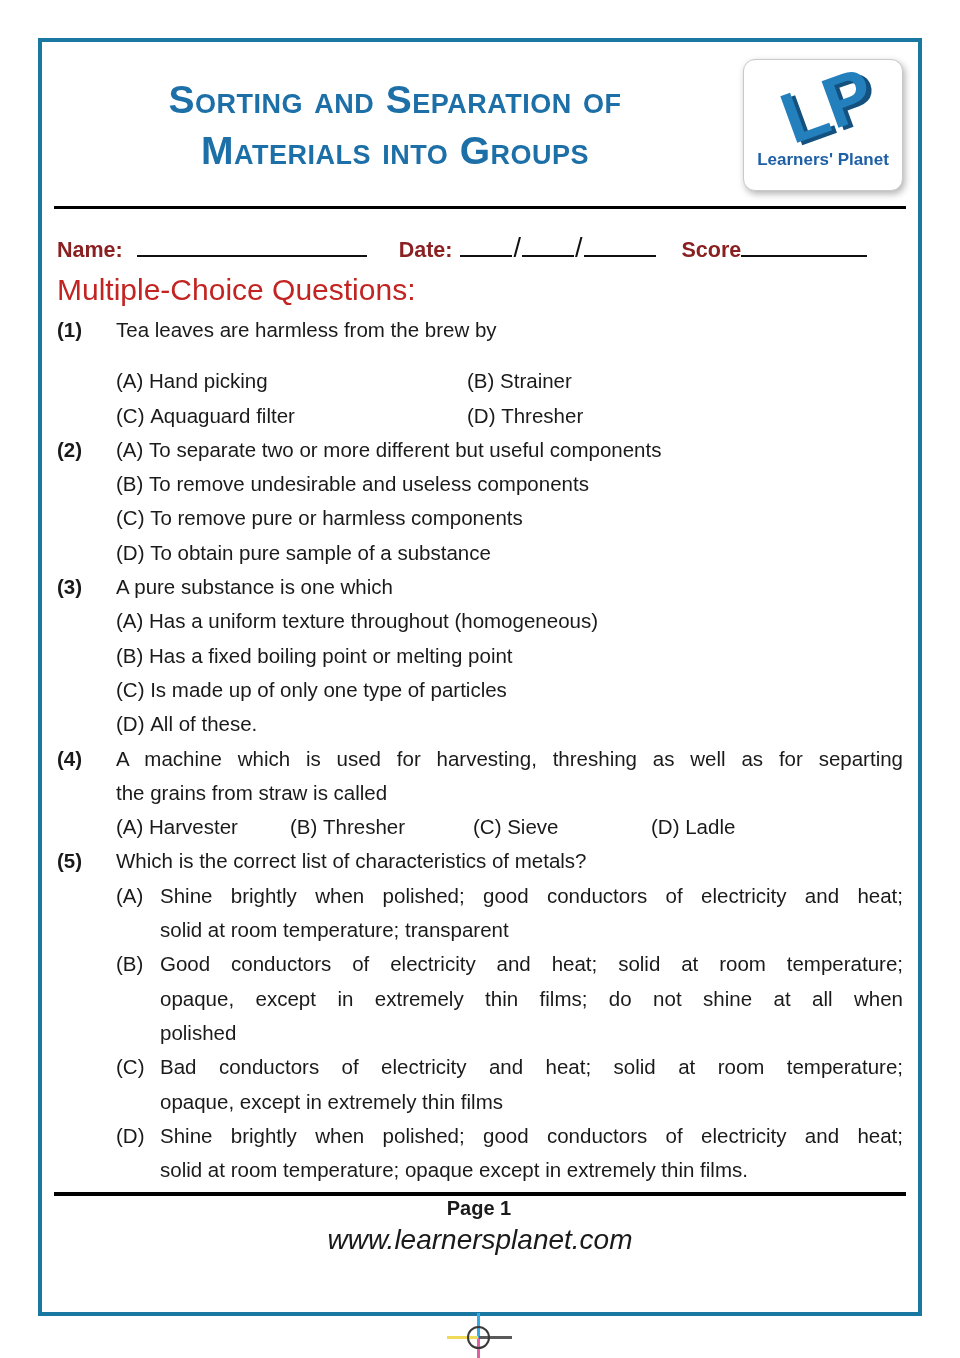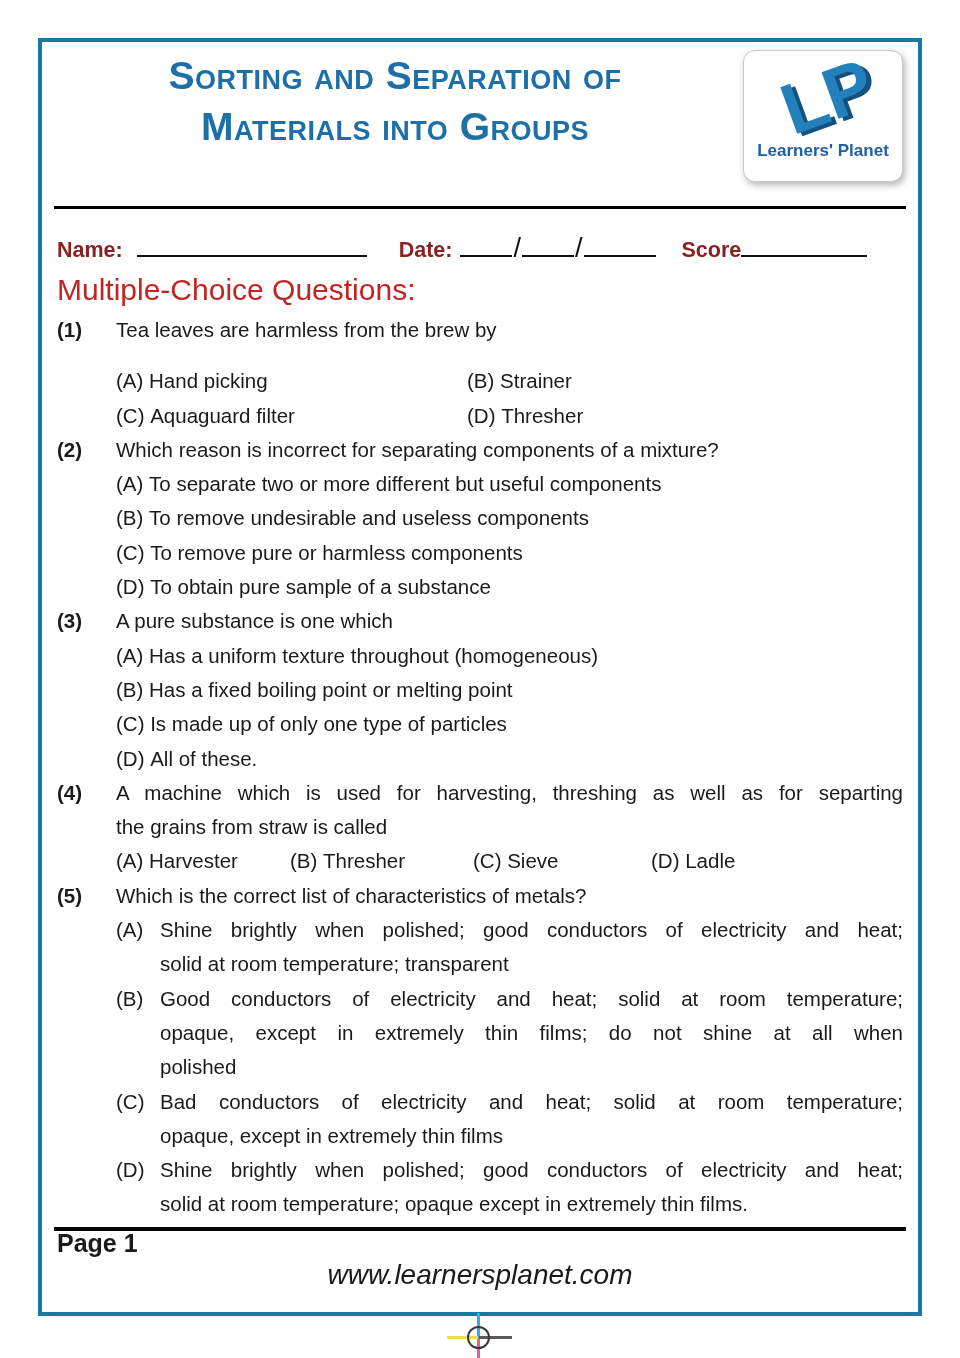--- a/index.html
+++ b/index.html
@@ -16,21 +16,21 @@
   
   .sheet {
     position: absolute; left: 38px; top: 38px;
     width: 884px; height: 1278px;
     border: 4px solid #1878a2;
     background: #fff;
     padding: 0 15px;
   }
 
   
-  .header { display: flex; height: 158px; padding-top: 8px; }
+  .header { display: flex; align-items: center; height: 158px; padding-top: 8px; }
   .titles {
     flex: 1; text-align: center;
     color: #1d6fa8; font-weight: bold;
     font-variant: small-caps;
     font-size: 39px; line-height: 51px;
     letter-spacing: 0.5px;
     padding-right: 10px;
   }
   .logo {
     width: 160px; height: 132px;
@@ -76,21 +76,21 @@
   .opts-row .opt-cell:nth-child(1) { width: 174px; }
   .opts-row .opt-cell:nth-child(2) { width: 183px; }
   .opts-row .opt-cell:nth-child(3) { width: 178px; }
   .opts-row .opt-cell:nth-child(4) { flex: 1; }
   .h-opt { display: flex; }
   .h-label { width: 44px; flex-shrink: 0; }
   .h-text { flex: 1; min-width: 0; }
 
   
   .foot-rule { border: 0; border-top: 4.5px solid #000; margin: 5px -3px 0; }
-  .page-label { text-align: left; font-weight: bold; font-size: 25px; line-height: 25px; padding-right: 2px; }
+  .page-label { text-align: center; font-weight: bold; font-size: 20px; line-height: 25px; padding-right: 2px; }
   .website { text-align: center; font-style: italic; font-size: 28px; margin-top: 3px; }
 
   
   .reg-v-cyan    { position: absolute; left: 477px; top: 1313px; width: 3px;  height: 25px; background: #36a9e1; }
   .reg-v-magenta { position: absolute; left: 477px; top: 1338px; width: 3px;  height: 20px; background: #e05fa0; }
   .reg-h-yellow  { position: absolute; left: 447px; top: 1336px; width: 31px; height: 3px;  background: #efdb58; }
   .reg-h-gray    { position: absolute; left: 479px; top: 1336px; width: 33px; height: 3px;  background: #5a5a5a; }
   .reg-circle    {
     position: absolute; left: 467px; top: 1326px; width: 23px; height: 23px;
     border: 2px solid #3a3a3a; border-radius: 50%; background: transparent;
@@ -135,21 +135,20 @@
             <div class="opt-cell"><span class="opt-label">(A)</span>&nbsp;<span class="opt-text">Hand picking</span></div>
             <div class="opt-cell"><span class="opt-label">(B)</span>&nbsp;<span class="opt-text">Strainer</span></div>
             <div class="opt-cell"><span class="opt-label">(C)</span>&nbsp;<span class="opt-text">Aquaguard filter</span></div>
             <div class="opt-cell"><span class="opt-label">(D)</span>&nbsp;<span class="opt-text">Thresher</span></div>
           </div>
         </div>
       </div>
       <div class="q">
         <div class="q-num">(2)</div>
         <div class="q-body">
-          <div class="q-line">Which reason is incorrect for separating components of a mixture?</div>
           <div class="opts opts-stack">
             <div class="opt-cell"><span class="opt-label">(A)</span>&nbsp;<span class="opt-text">To separate two or more different but useful components</span></div>
             <div class="opt-cell"><span class="opt-label">(B)</span>&nbsp;<span class="opt-text">To remove undesirable and useless components</span></div>
             <div class="opt-cell"><span class="opt-label">(C)</span>&nbsp;<span class="opt-text">To remove pure or harmless components</span></div>
             <div class="opt-cell"><span class="opt-label">(D)</span>&nbsp;<span class="opt-text">To obtain pure sample of a substance</span></div>
           </div>
         </div>
       </div>
       <div class="q">
         <div class="q-num">(3)</div>

